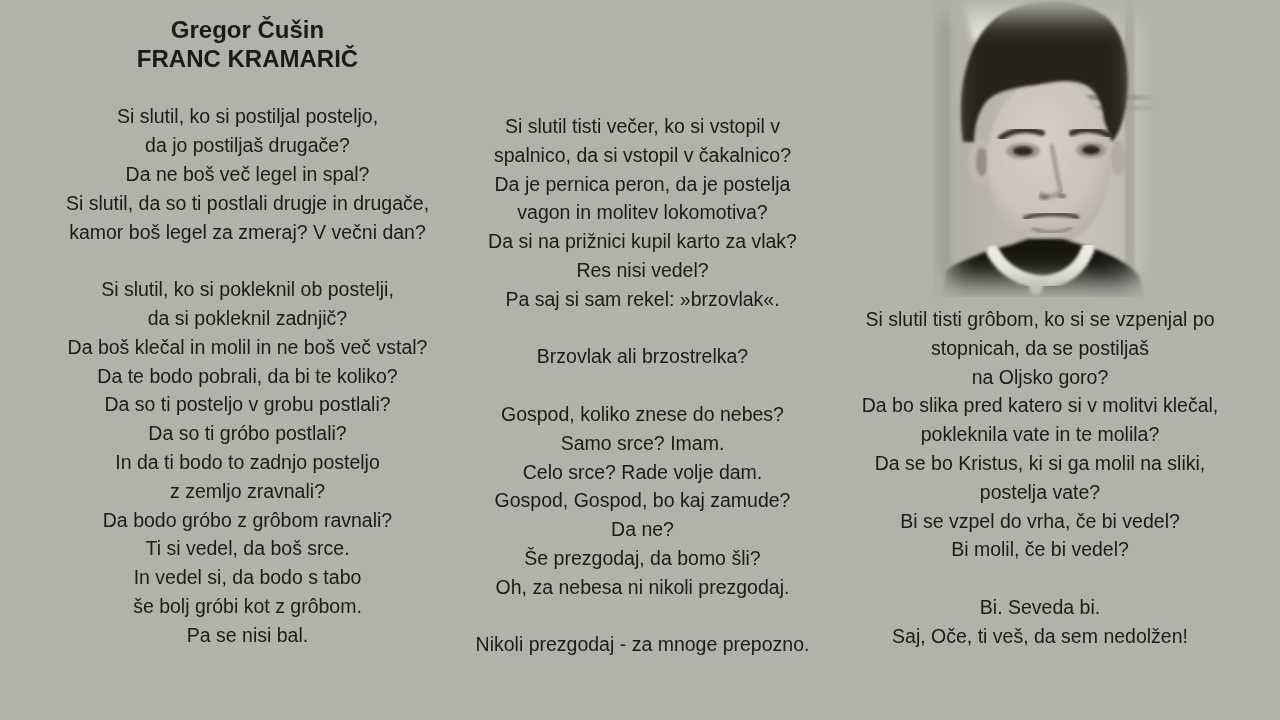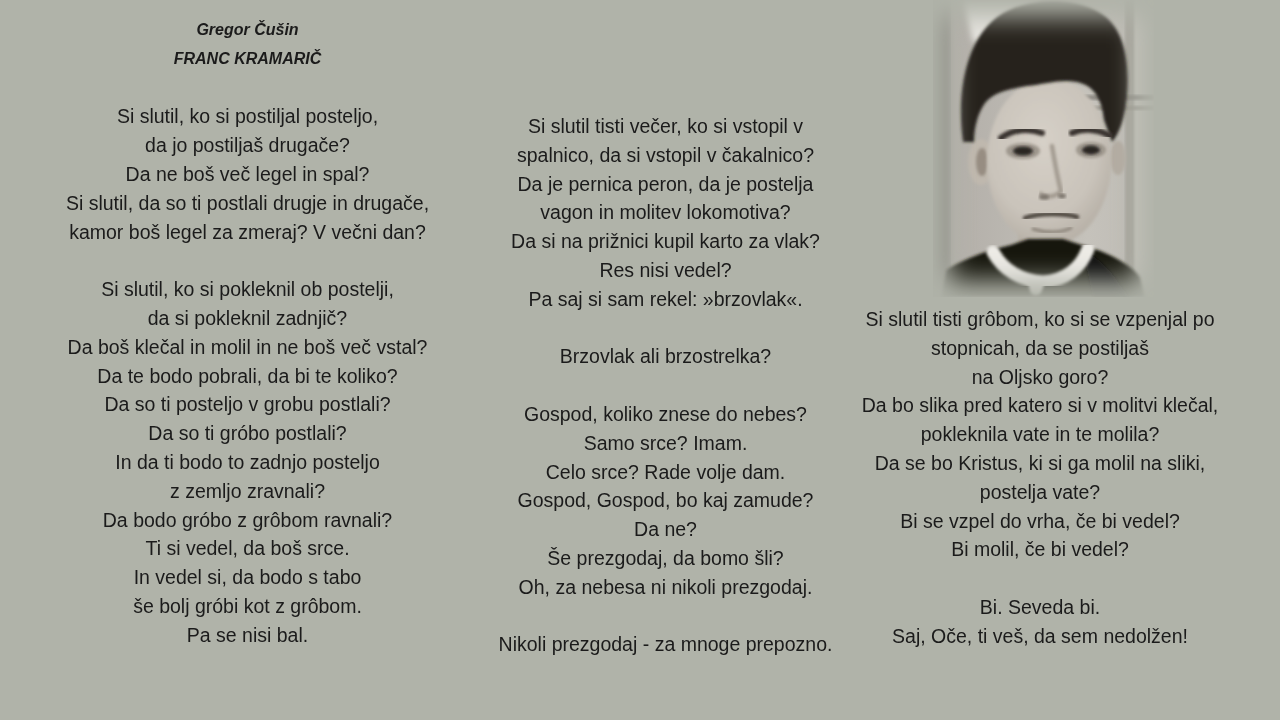--- a/index.html
+++ b/index.html
@@ -12,24 +12,24 @@
     position: relative;
   }
   .slide { position: absolute; inset: 0; }
   .col {
     position: absolute;
     text-align: center;
     font-size: 19.5px;
     line-height: 28.8px;
   }
   .col1 { left: 10px;  width: 475px; top: 16px;  }
-  .col2 { left: 468px; width: 395px; top: 112px; }
+  .col2 { left: 445px; width: 395px; top: 112px; }
   .col3 { left: 825px; width: 430px; top: 305px; }
   .poem-header { margin-bottom: 28.8px; }
-  .title-line { font-weight: bold; font-size: 16px; line-height: 28.8px; font-style: italic; }
+  .title-line { font-weight: bold; font-size: 24px; line-height: 28.8px; }
   .stanza { margin-bottom: 28.8px; }
   .stanza:last-child { margin-bottom: 0; margin-top: 12px; }
   .line { white-space: nowrap; }
 
   .photo {
     position: absolute;
     left: 933px; top: 0;
     width: 221px; height: 297px;
     margin: 0; padding: 0;
   }

